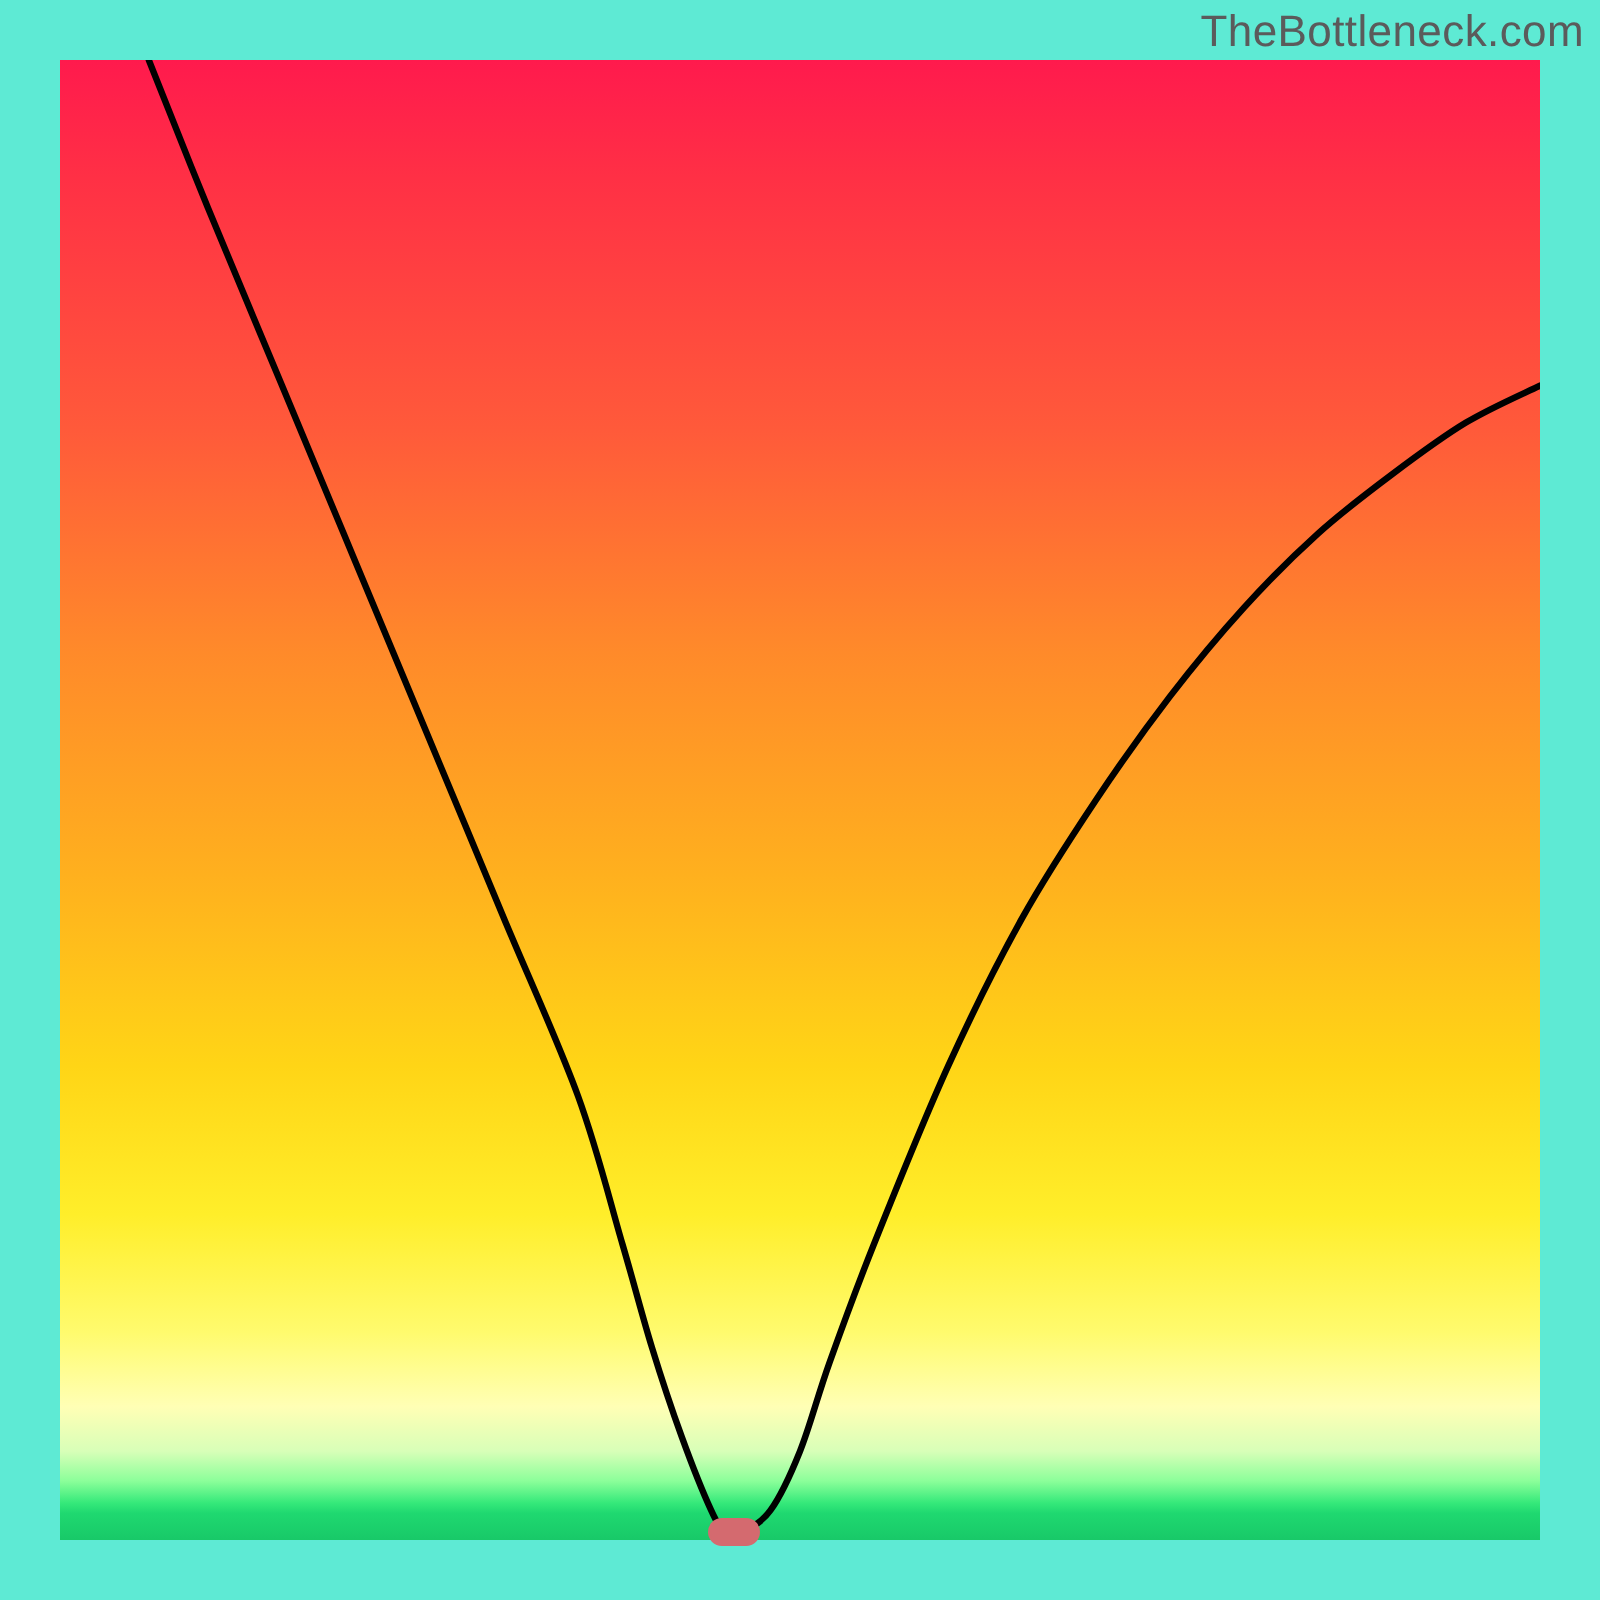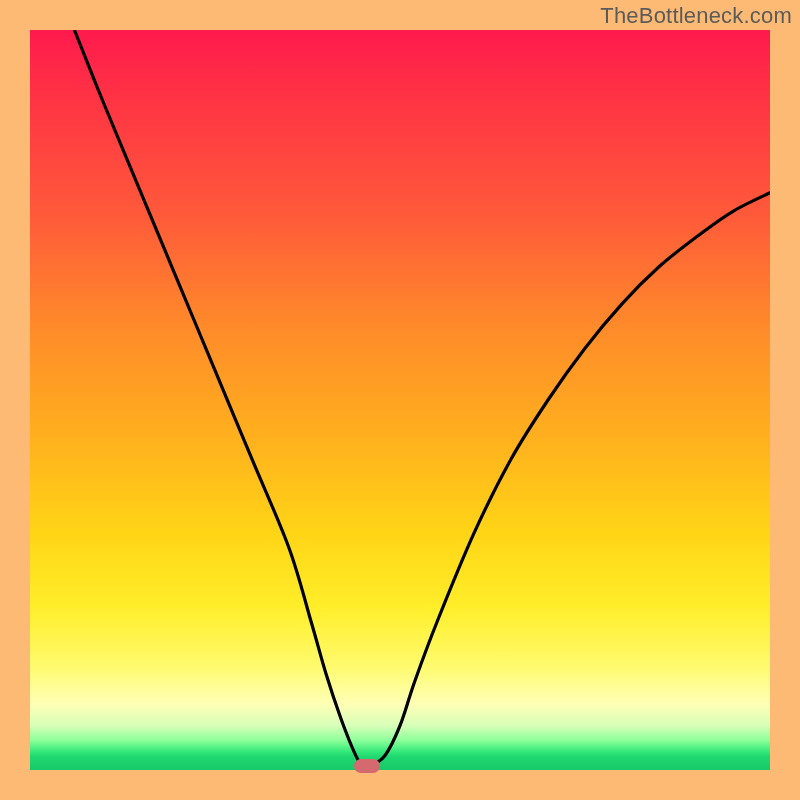--- a/index.html
+++ b/index.html
@@ -8,21 +8,21 @@
     width: 800px;
     height: 800px;
     background: #000;
     overflow: hidden;
     font-family: Arial, Helvetica, sans-serif;
   }
   .outer {
     position: relative;
     width: 800px;
     height: 800px;
-    background: #fdba74;
+    background: #5eead4;
   }
   .plot {
     position: absolute;
     left: 30px;
     top: 30px;
     width: 740px;
     height: 740px;
     
     background: linear-gradient(
       to bottom,

